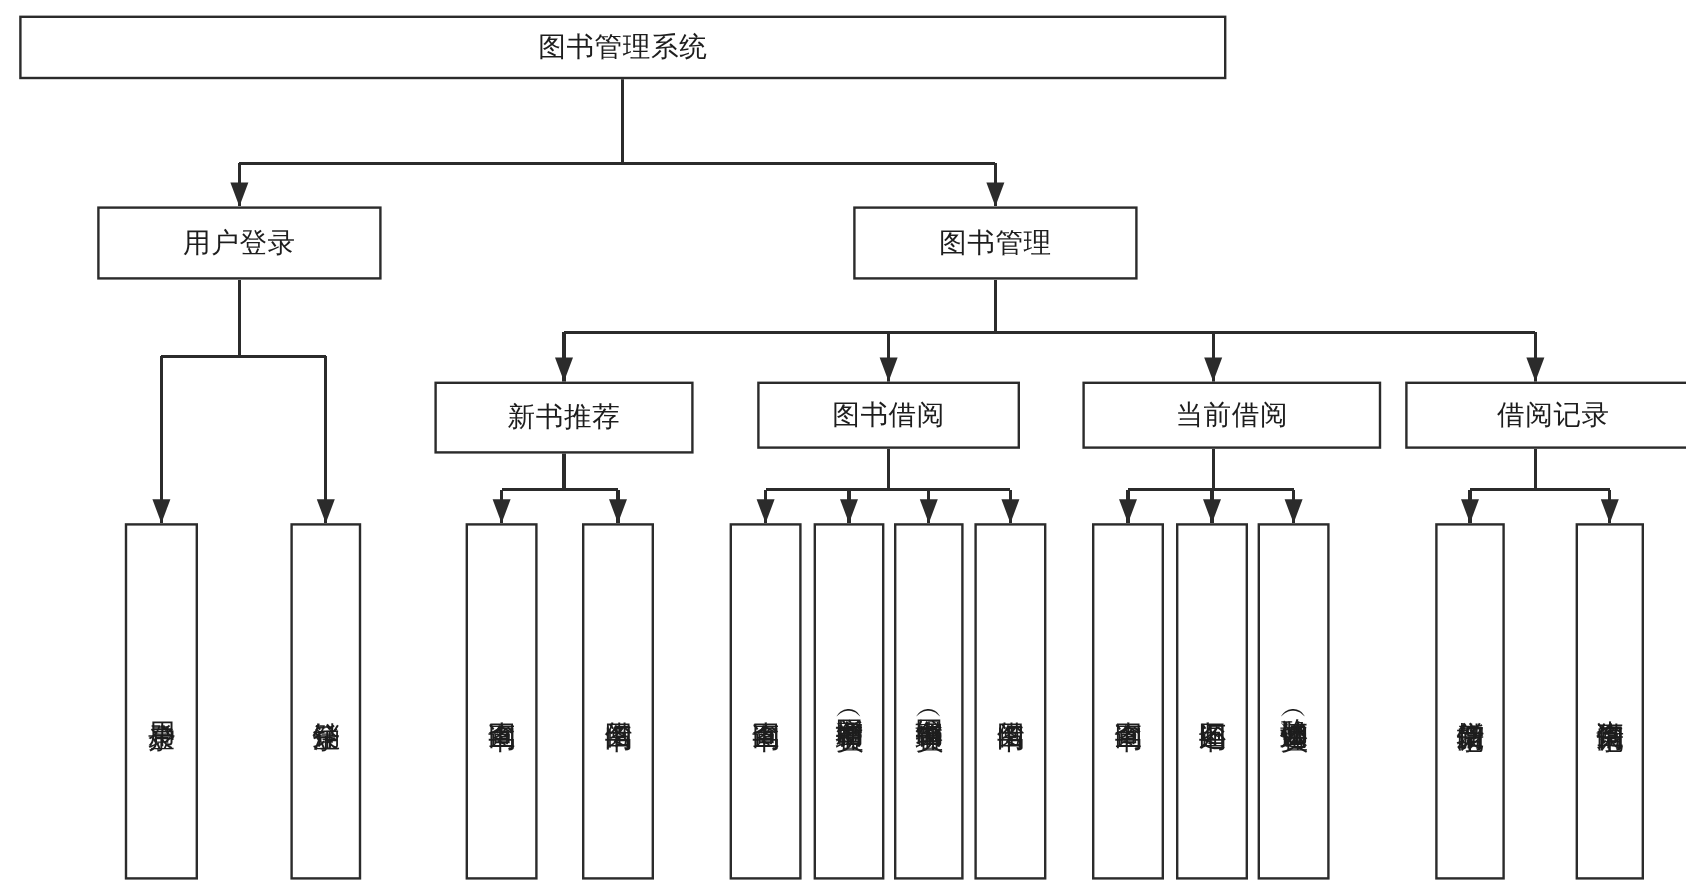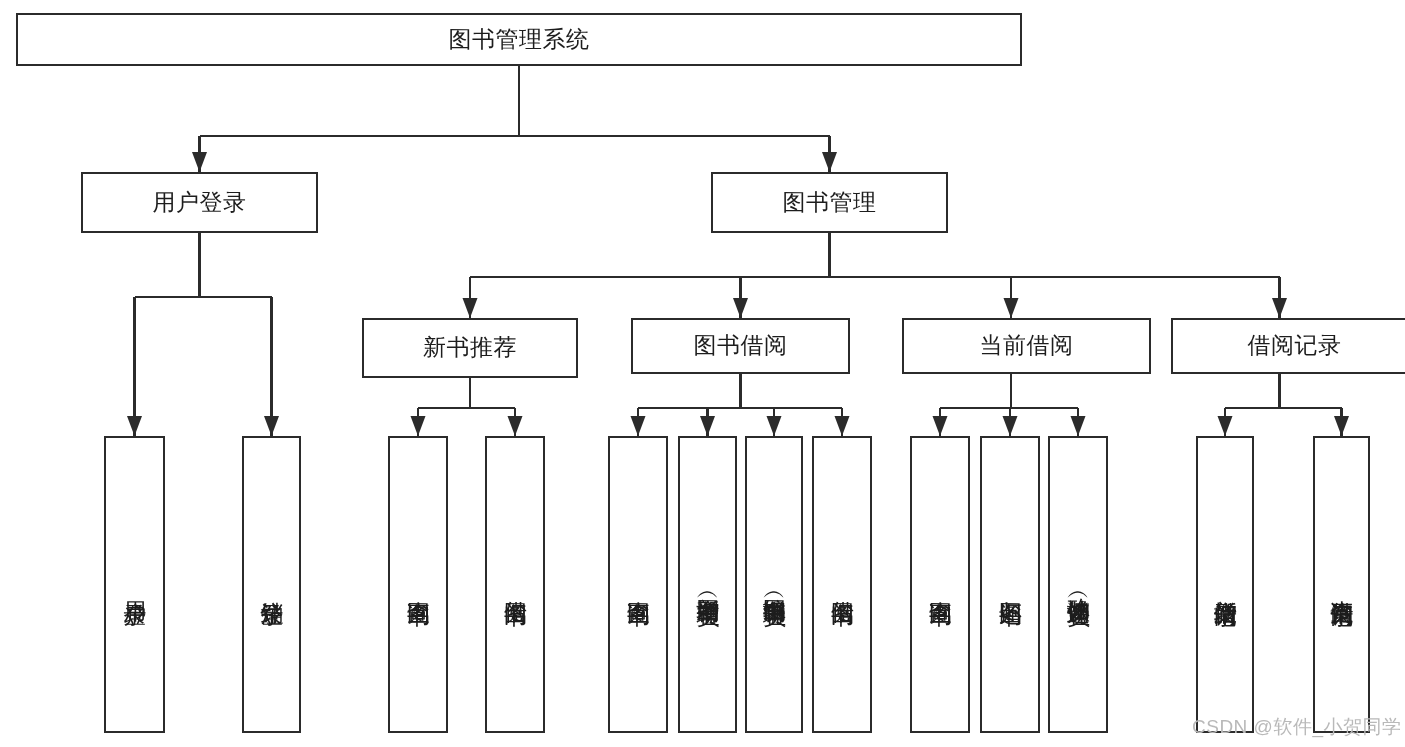--- a/index.html
+++ b/index.html
@@ -177,15 +177,14 @@
         <span class="node-label-v">确认归还（管理员）</span>
       </div>
       <div class="node-box" style="left: 1196px; top: 436px; width: 58px; height: 297px;">
         <span class="node-label-v">新增借阅记录</span>
       </div>
       <div class="node-box" style="left: 1313px; top: 436px; width: 57px; height: 297px;">
         <span class="node-label-v">查询借阅记录</span>
       </div>
     </div>
 
-  <div class="watermark" style="left:1192px; top:714px;">CSDN @软件_小贺同学</div>
 
 </div>
 
 </body></html>

